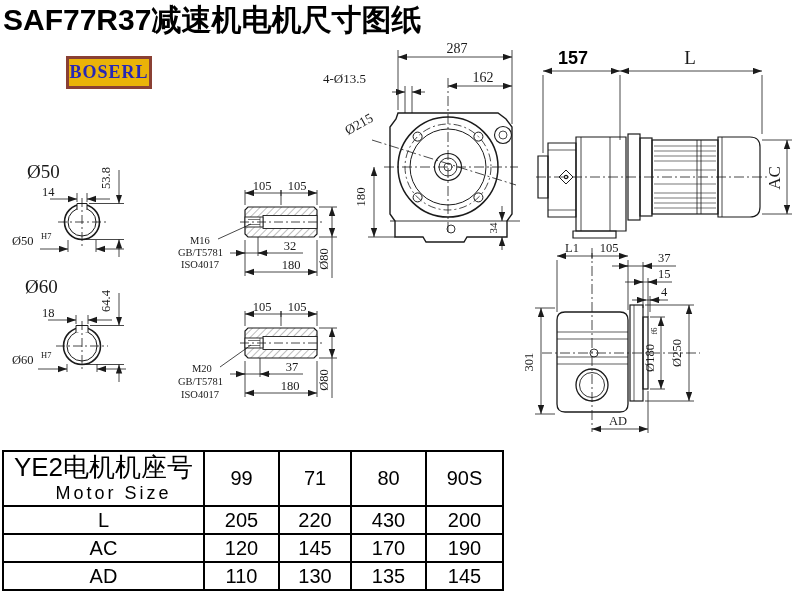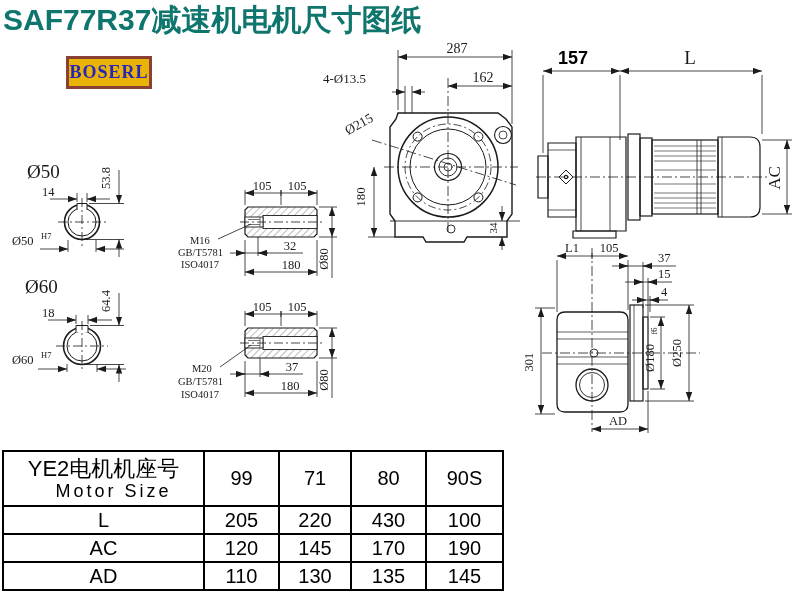--- a/index.html
+++ b/index.html
@@ -1,38 +1,38 @@
 <!DOCTYPE html>
 <html><head>
 <meta charset="utf-8">
 <style>
   html,body{margin:0;padding:0;background:#fff;}
   .stage{position:relative;width:800px;height:595px;background:#fff;overflow:hidden;
          font-family:"Liberation Sans",sans-serif;color:#111;}
   .title{position:absolute;left:3px;top:0px;font-size:30px;font-weight:bold;
-         letter-spacing:0px;white-space:nowrap;color:#0f766e;}
+         letter-spacing:0px;white-space:nowrap;color:#000000;}
   .logo{position:absolute;left:66px;top:56px;width:80px;height:27px;
         border:3px solid #8a4034;display:flex;align-items:center;justify-content:center;
         font-family:"Liberation Serif",serif;font-weight:bold;font-size:18px;color:#2727b5;
         letter-spacing:1px;background:#eab308;}
   svg.draw{position:absolute;left:0;top:0;}
   svg .ln{stroke:#1b1b1b;fill:none;}
   svg text{font-family:"Liberation Serif",serif;fill:#1a1a1a;}
   svg text.dim{font-size:12.5px;}
   svg text.big{font-size:19px;}
   svg text.small{font-size:10.5px;}
   svg text.sup{font-size:8.5px;}
   svg text.bold{font-family:"Liberation Sans",sans-serif;font-weight:bold;font-size:18px;fill:#000;}
   table.spec{position:absolute;left:2px;top:450px;border-collapse:collapse;background:#fff;
              table-layout:fixed;width:502px;}
   table.spec td{border:2.5px solid #000;text-align:center;vertical-align:middle;
                 font-size:20px;color:#000;padding:0;}
   table.spec td.hdr{height:53px;line-height:1.15;}
   table.spec td.row{height:26px;}
-  .hdr-cn{font-size:22px;}
+  .hdr-cn{font-size:26px;}
   .hdr-en{font-size:18px;letter-spacing:3px;font-family:"Liberation Sans",sans-serif;margin-left:20px;}
 </style>
 </head>
 <body>
 
 <div class="stage">
 
   <div class="title">SAF77R37减速机电机尺寸图纸</div>
   <div class="logo">BOSERL</div>
 
@@ -357,21 +357,21 @@
       <td class="hdr">99</td>
       <td class="hdr">71</td>
       <td class="hdr">80</td>
       <td class="hdr">90S</td>
     </tr>
     <tr>
       <td class="row">L</td>
       <td class="row">205</td>
       <td class="row">220</td>
       <td class="row">430</td>
-      <td class="row">100</td>
+      <td class="row">200</td>
     </tr>
     <tr>
       <td class="row">AC</td>
       <td class="row">120</td>
       <td class="row">145</td>
       <td class="row">170</td>
       <td class="row">190</td>
     </tr>
     <tr>
       <td class="row">AD</td>

